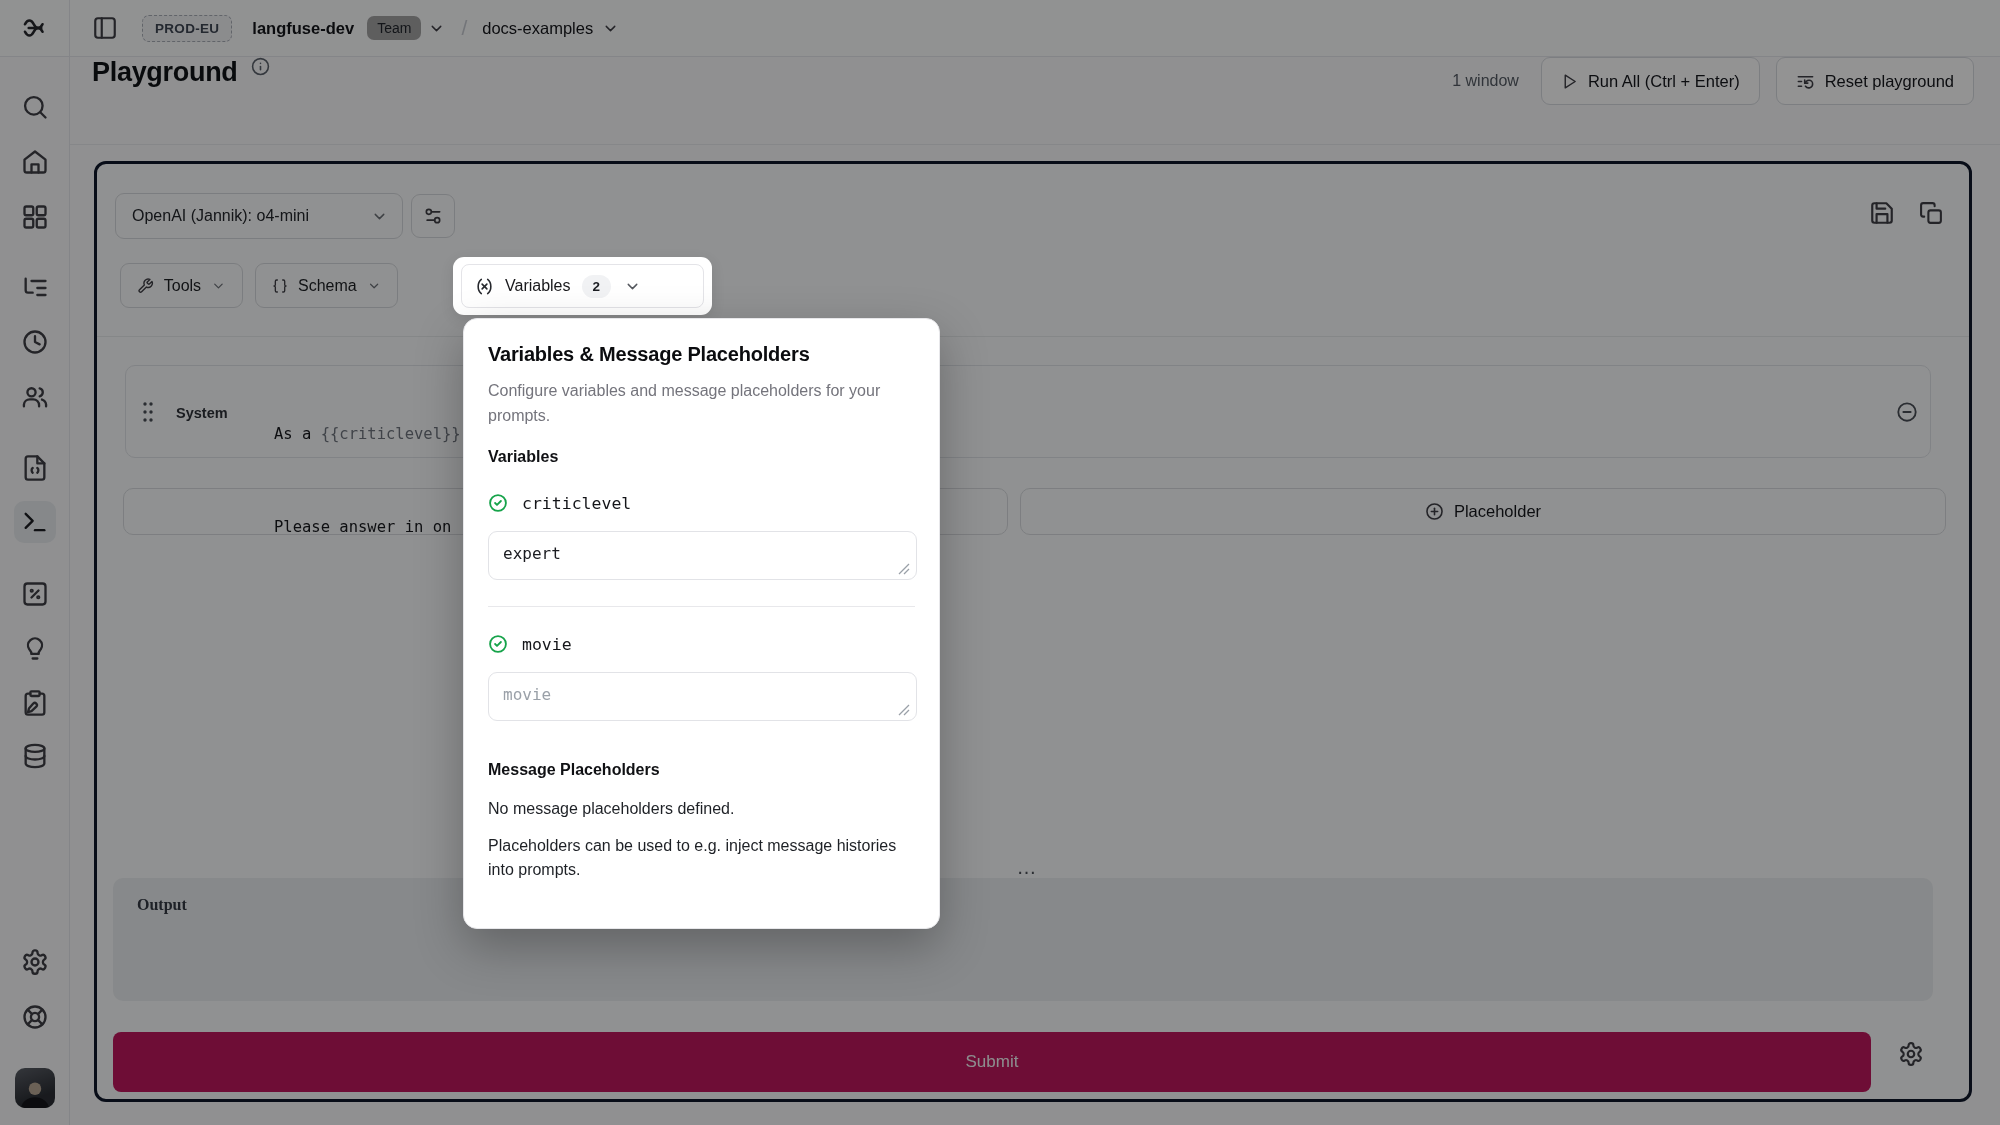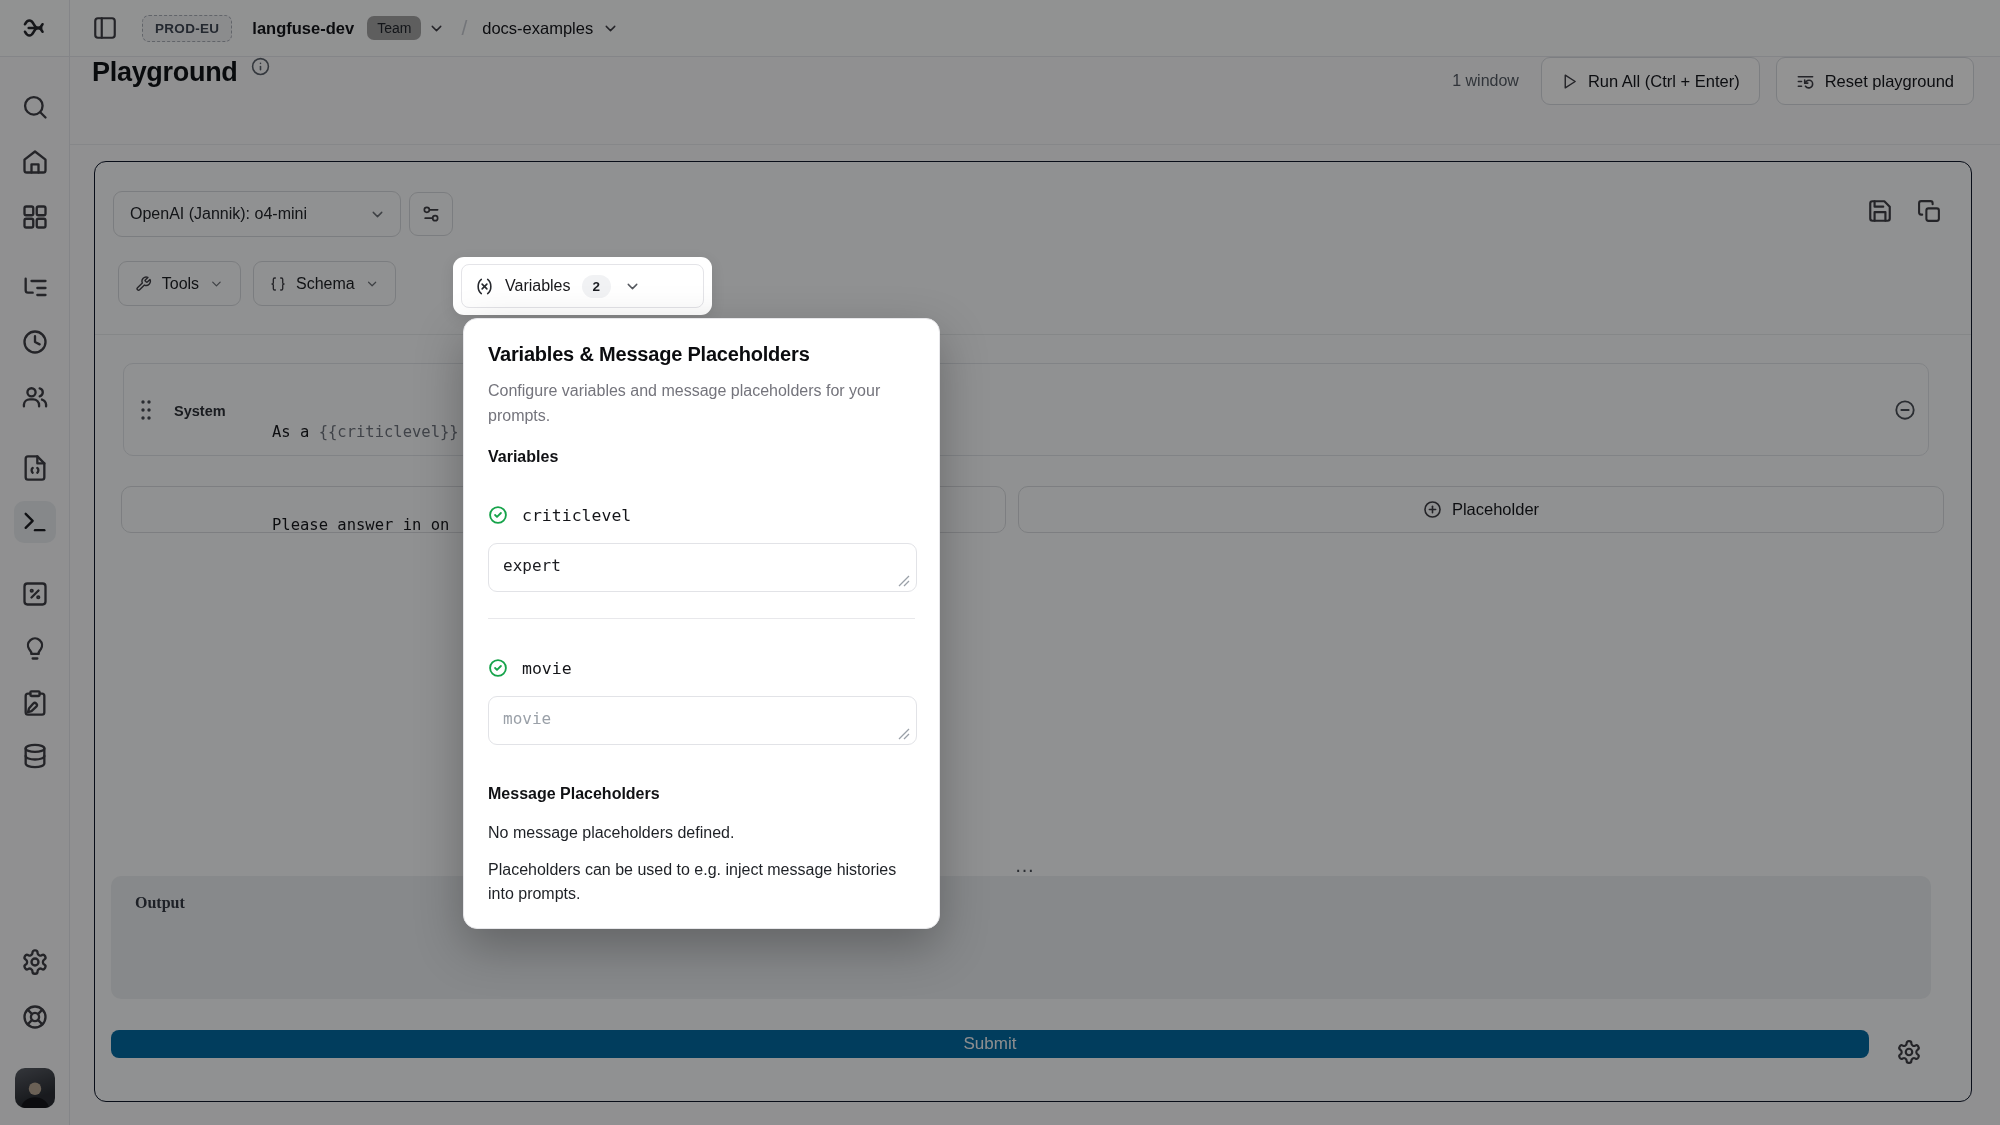--- a/index.html
+++ b/index.html
@@ -36,21 +36,21 @@
   
   .sidebar { position:absolute; left:0; top:57px; width:70px; height:1068px; border-right:1px solid #e4e6ea; background:#f8f9fa; }
   .sb-btn { position:absolute; left:14px; width:42px; height:42px; display:flex; align-items:center; justify-content:center; border-radius:10px; }
   .sb-btn.active { background:#e7eaee; }
   .sb-btn svg { width:28px; height:28px; }
   .avatar { position:absolute; left:15px; width:40px; height:40px; border-radius:10px; overflow:hidden;
             background:linear-gradient(160deg,#5a5e66 0%,#2b2e34 70%); display:flex; align-items:flex-end; justify-content:center; }
 
   
   .card { position:absolute; left:94px; top:161px; width:1878px; height:941px; background:#f9fafb;
-          border:1px solid #0f172a; border-radius:12px; }
+          border:3px solid #0f172a; border-radius:12px; }
   .model-btn { position:absolute; left:18px; top:29px; width:288px; height:46px; border:1px solid #d5d8dd; border-radius:9px;
                display:flex; align-items:center; justify-content:space-between; padding:0 14px 0 16px; font-size:16px; color:#23262c; background:#f9fafb; }
   .sliders-btn { position:absolute; left:314px; top:30px; width:44px; height:44px; border:1px solid #d5d8dd; border-radius:9px;
                  display:flex; align-items:center; justify-content:center; background:#f9fafb; }
   .save-btn { position:absolute; left:1772px; top:36px; } .copy-btn { position:absolute; left:1822px; top:37px; }
   .tool-btn { position:absolute; top:99px; height:45px; border:1px solid #d5d8dd; border-radius:9px; background:#f9fafb;
               display:flex; align-items:center; gap:10px; padding:0 16px; font-size:16px; font-weight:500; color:#1c1f24; }
   .card-divider { position:absolute; left:0; top:172px; width:100%; height:1px; background:#e6e8eb; }
 
   .sys-row { position:absolute; left:28px; top:201px; width:1806px; height:93px; border:1px solid #dfe2e7; border-radius:10px; }
@@ -60,42 +60,42 @@
   .sys-text .varline2 { margin-top:24px; }
   .sys-var { color:#6e747e; }
   .sys-remove { position:absolute; right:12px; top:35px; }
 
   .add-btn { position:absolute; top:324px; height:47px; border:1px solid #d7dadf; border-radius:10px; background:transparent;
              display:flex; align-items:center; justify-content:center; gap:10px; font-size:16.5px; font-weight:500; color:#16181d; }
   .resize-handle { position:absolute; left:912px; top:694px; width:36px; height:18px; border-radius:5px;
                    color:#4b5058; font-size:20px; line-height:10px; text-align:center; letter-spacing:1px; }
   .output-panel { position:absolute; left:16px; top:714px; width:1820px; height:123px; background:#e9ecef; border-radius:10px; padding:18px 0 0 24px; }
   .output-label { font-size:16px; font-weight:700; color:#343a44;font-family:Liberation Serif, serif; }
-  .submit-btn { position:absolute; left:16px; top:868px; width:1758px; height:28px; background:#0369a1; border-radius:8px;
+  .submit-btn { position:absolute; left:16px; top:868px; width:1758px; height:60px; background:#be185d; border-radius:8px;
                 color:#f2f3f5; font-size:17px; font-weight:500; }
   .submit-gear { position:absolute; left:1794px; top:870px; width:40px; height:40px; display:flex; align-items:center; justify-content:center; }
 
   
   .dim { position:absolute; inset:0; background:rgba(0,0,0,.42); z-index:40; }
 
   
   .var-anchor { position:absolute; left:453px; top:257px; width:259px; height:58px; background:#fff; border-radius:11px; z-index:60;
                 box-shadow:0 4px 14px rgba(0,0,0,.10); display:flex; align-items:center; justify-content:center; }
   .var-btn { width:243px; height:44px; border:1px solid #e4e4e8; border-radius:8px; background:#fff;
              display:flex; align-items:center; gap:11px; padding:0 13px; font-size:16px; font-weight:500; color:#18181b; }
   .var-count { background:#f1f2f4; border-radius:999px; font-size:13.5px; font-weight:600; padding:4px 11px; color:#1b1d22; }
   .var-btn .chev { margin-left:2px; }
 
   .popover { position:absolute; left:463px; top:318px; width:477px; height:611px; background:#fff; border:1px solid #e7e7ea;
              border-radius:14px; box-shadow:0 18px 48px rgba(0,0,0,.28); z-index:70; padding:24px 24px; color:#101114; }
   .pop-title { font-size:20px; font-weight:650; letter-spacing:-.2px; color:#0b0c0f; }
   .pop-sub { margin-top:12px; font-size:16px; line-height:25px; color:#74747c; max-width:420px; }
   .pop-h { margin-top:20px; font-size:16px; font-weight:700; }
   .pop-h2 { margin-top:36px; font-size:16px; font-weight:700; }
-  .var-row { margin-top:39px; display:flex; align-items:center; gap:14px; }
+  .var-row { margin-top:27px; display:flex; align-items:center; gap:14px; }
   .var-name { font-family:"DejaVu Sans Mono", monospace; font-size:16.5px; color:#141519; }
   .ta-wrap { position:relative; margin-top:18px; }
   .ta-wrap textarea { width:429px; height:49px; border:1px solid #e2e3e7; border-radius:9px; padding:12px 14px;
                       font-family:"DejaVu Sans Mono", monospace; font-size:16px; color:#1b1c21; resize:none; outline:none; background:#fff; }
   .ta-wrap textarea::placeholder { color:#9aa0a8; }
   .ta-grip { position:absolute; right:5px; bottom:9px; pointer-events:none; }
   .pop-div { margin:22px 0 8px 0; border:none; border-top:1px solid #e8e8eb; }
   .pop-p { margin-top:18px; font-size:16px; line-height:24px; color:#1e2126; max-width:424px; }
   .pop-p.help { margin-top:13px; }
 </style>

